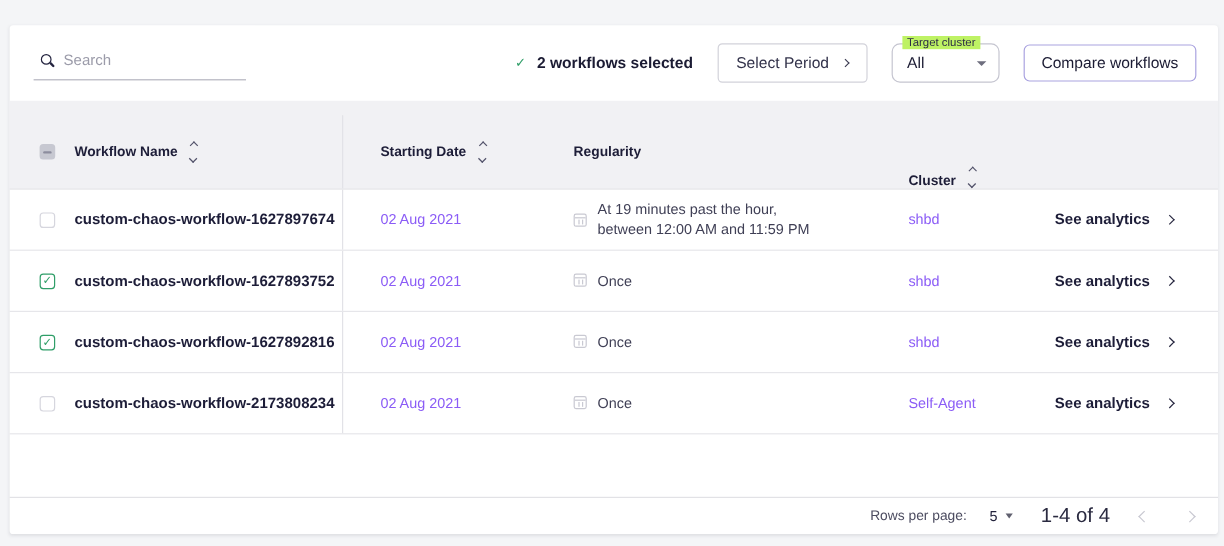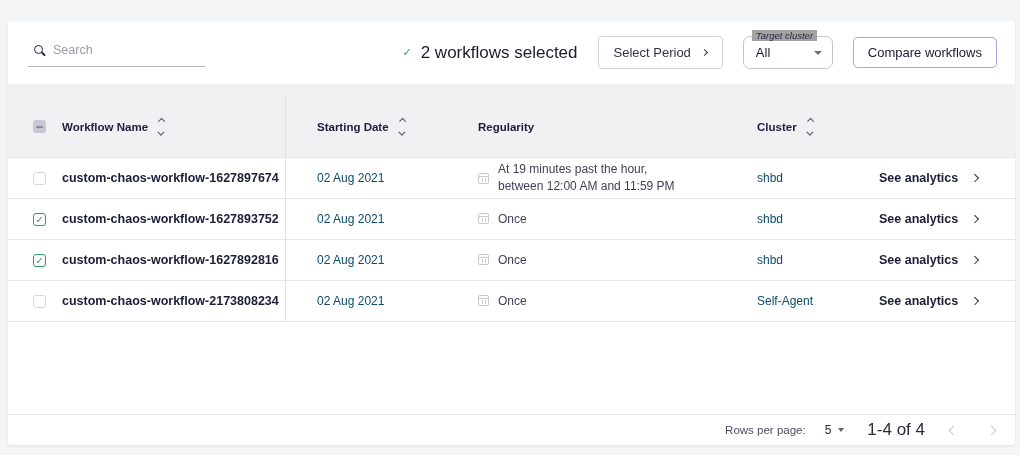--- a/index.html
+++ b/index.html
@@ -14,28 +14,28 @@
             border-bottom:1px solid #b3b3bf; }
   .mag { position:relative; width:9px; height:9px; border:1.6px solid #23233f; border-radius:50%; flex:0 0 auto; }
   .mag::after { content:""; position:absolute; width:5px; height:1.6px; background:#23233f;
                 right:-4px; bottom:-2px; transform:rotate(45deg); border-radius:1px; }
   .search-input { border:none; outline:none; background:transparent; width:100%; font-size:12.5px;
                   color:#2a2a44; font-family:inherit; }
   .search-input::placeholder { color:#9b9ba9; }
   .toolbar-right { margin-left:auto; display:flex; align-items:center; gap:20px; }
   .selection { display:flex; align-items:center; gap:9px; }
   .selcheck { color:#2f9e68; font-size:11px; font-weight:bold; }
-  .seltext { font-size:17px; font-weight:normal; color:#1b1b33; }
+  .seltext { font-size:13px; font-weight:bold; color:#1b1b33; }
   .btn { background:#fff; display:flex; align-items:center; cursor:pointer; font-family:inherit; }
   .btn-period { height:33px; padding:0 15px; border:1px solid #d2d2da; border-radius:4px; gap:11px;
                 font-size:13px; color:#32324a; }
   .cluster-select { position:relative; width:90px; height:33px; border:1px solid #c5c5d0; border-radius:7px;
                     display:flex; align-items:center; padding:0 10px 0 12px; cursor:pointer; background:#fff; }
-  .cluster-label { position:absolute; top:-7px; left:8px; background:#a3a3a3; padding:0 4px;
-                   font-size:9.5px; color:#2b2b45; white-space:nowrap;font-style:italic; }
+  .cluster-label { position:absolute; top:-7px; left:8px; background:#bef264; padding:0 4px;
+                   font-size:9.5px; color:#2b2b45; white-space:nowrap; }
   .cluster-value { font-size:13px; color:#1b1b33; }
   .caret { margin-left:auto; width:0; height:0; border-left:4px solid transparent; border-right:4px solid transparent;
            border-top:4.5px solid #6e6e7e; }
   .btn-compare { height:31px; padding:0 14px; border:1px solid #aaa3e0; border-radius:5px;
                  font-size:13px; color:#1b1b33; }
 
   
   .chev { display:inline-block; width:6px; height:6px; border-style:solid; border-width:1.5px 1.5px 0 0;
           border-color:#4a4a60; }
   .chev-up    { transform:rotate(-45deg); }
@@ -50,34 +50,34 @@
   
   .thead { height:74px; flex:0 0 74px; background:#f1f1f4; display:flex; align-items:stretch;
            padding-top:12px; border-bottom:1px solid #e6e6ea; }
   .th { display:flex; align-items:center; gap:9px; }
   .th-label { font-size:11.5px; font-weight:bold; color:#1d1d38; white-space:nowrap; }
   .sorters { display:inline-flex; flex-direction:column; gap:6px; padding:2px; cursor:pointer; }
   .col-select  { flex:0 0 40px;  padding-left:25px; display:flex; align-items:center; }
   .col-name    { flex:0 0 238px; padding-left:14px; border-right:1px solid #e2e2e7;text-align:right; }
   .col-date    { flex:0 0 167px; padding-left:31px; }
   .col-reg     { flex:0 0 260px; padding-left:25px; }
-  .col-cluster { flex:0 0 140px; padding-left:44px; }
+  .col-cluster { flex:0 0 140px; padding-left:44px;align-items:flex-end; }
   .col-action  { flex:1 1 auto;  padding-left:26px; padding-right:30px; }
 
   .tbody { display:flex; flex-direction:column; }
-  .tr { display:flex; align-items:stretch; height:41px; border-bottom:1px solid #e6e6ea; }
+  .tr { display:flex; align-items:stretch; height:51px; border-bottom:1px solid #e6e6ea; }
   .td { display:flex; align-items:center; }
   .cb { width:13px; height:13px; border-radius:3px; display:flex; align-items:center; justify-content:center;
         cursor:pointer; flex:0 0 auto; }
   .cb-indeterminate { background:#c7c8d1; }
   .cb-indeterminate .dash { width:7px; height:2px; background:#8d8d9e; border-radius:1px; }
   .cb-unchecked { background:#fff; border:1.5px solid #d6d6de; }
   .cb-checked { background:#fff; border:1.6px solid #2f9e68; color:#2f9e68; font-size:9.5px; font-weight:bold; }
   .wf-name { font-size:12.5px; font-weight:bold; color:#1d1d38; white-space:nowrap; }
-  .cell-text { font-size:12px; color:#0c4a6e; }
+  .cell-text { font-size:12px; color:#8b5cf6; }
   .reg-wrap { display:flex; align-items:center; gap:9px; }
   .cal { position:relative; width:11px; height:11px; border:1px solid #c9c9d2; border-radius:2px; flex:0 0 auto; }
   .cal::before { content:""; position:absolute; left:0; right:0; top:2px; height:1px; background:#c9c9d2; }
   .cal::after  { content:""; position:absolute; top:4px; bottom:1px; left:3px; width:1px; background:#c9c9d2;
                  box-shadow:3px 0 0 #c9c9d2; }
   .reg-text { font-size:12px; color:#3f3f55; line-height:1.4; white-space:pre-line; }
   .see-link { display:flex; align-items:center; cursor:pointer; }
   .see-label { font-size:12.5px; font-weight:bold; color:#1d1d38; white-space:nowrap; }
 
   .filler { flex:1 1 auto; }

